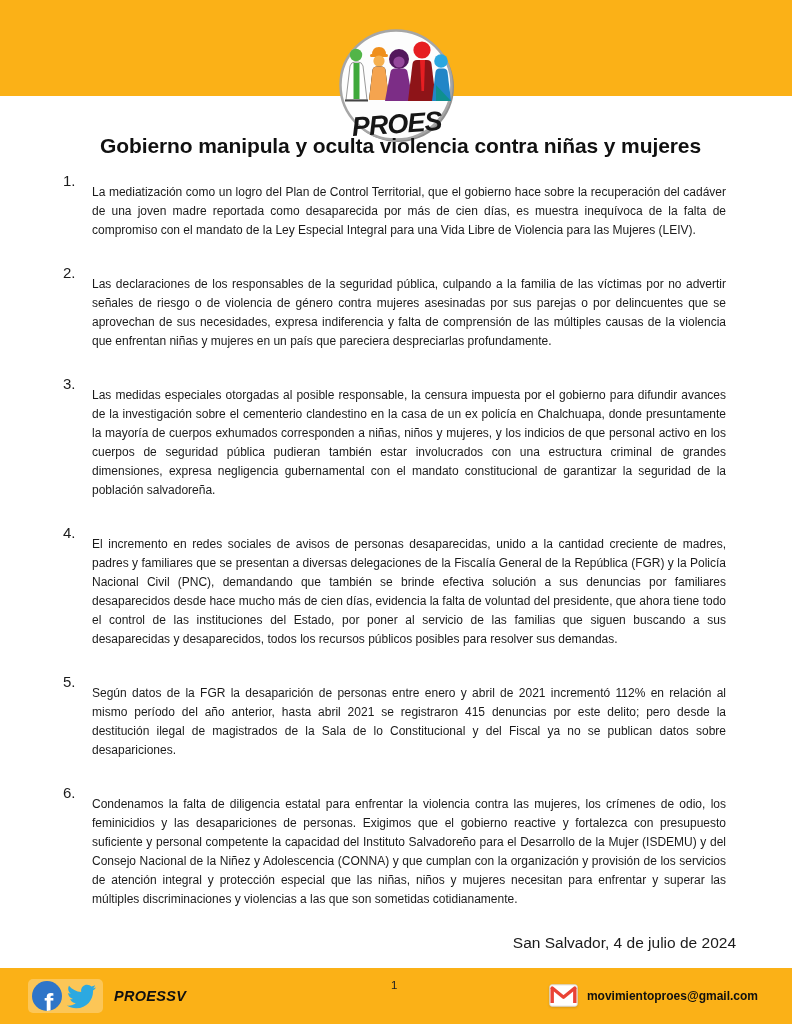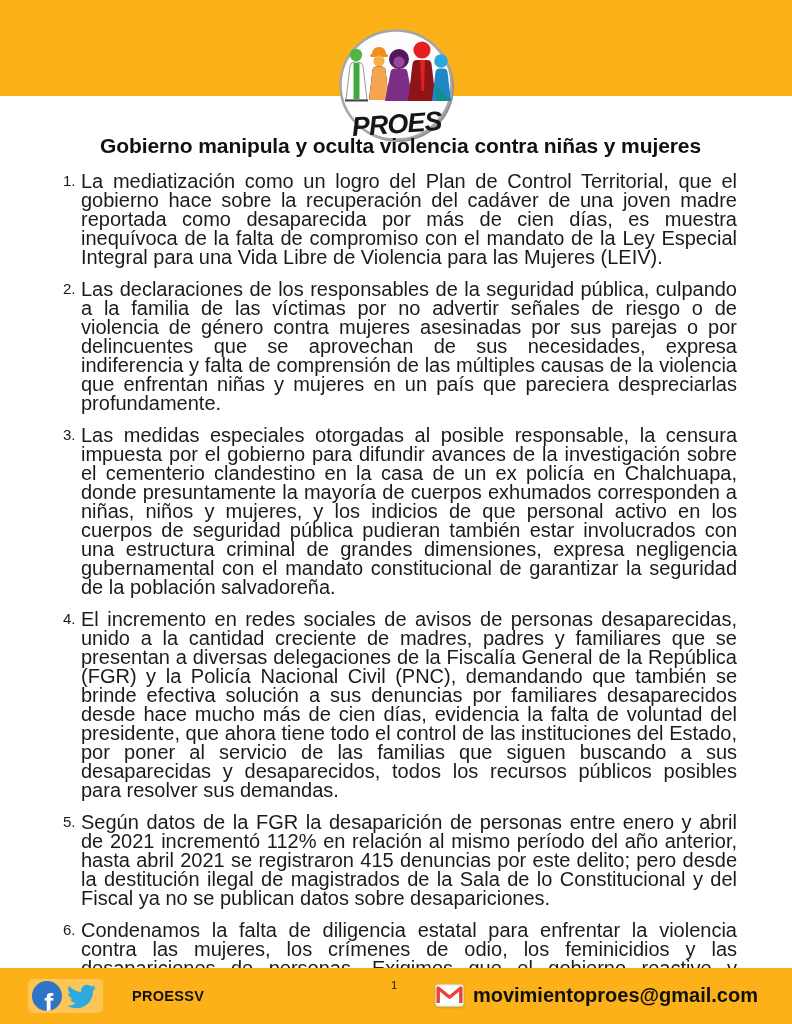--- a/index.html
+++ b/index.html
@@ -15,45 +15,45 @@
   
   .main{position:absolute;top:134px;left:63px;width:675px;}
   h1.title{
     margin:0 0 13px 0;text-align:center;
     font-size:21px;font-weight:bold;letter-spacing:-0.1px;color:#111;
   }
   ol.paras{list-style:none;margin:0;padding:0;}
   ol.paras li{display:flex;margin:0 0 11px 0;}
   .num{flex:0 0 17px;font-size:15px;line-height:19px;}
   .ptext{
-    flex:1;margin:1px;text-align:justify;
-    font-size:20px;line-height:19px;
+    flex:1;margin:12px;text-align:justify;
+    font-size:12px;line-height:19px;
   }
   .dateline{margin:13px 2px 0 0;text-align:right;font-size:15.5px;}
   
   .footband{position:absolute;left:0;bottom:0;width:792px;height:56px;background:#FBB117;}
   .social{position:absolute;left:28px;top:11px;display:flex;align-items:center;}
   .social-chip{
     display:flex;align-items:center;gap:4px;
     background:rgba(255,255,255,0.28);border-radius:5px;padding:2px 6px 2px 4px;
   }
   .fb-circle{
     position:relative;width:30px;height:30px;border-radius:50%;
     background:#2E75C8;overflow:hidden;
   }
   .fb-circle span{
     position:absolute;left:56%;bottom:-7px;transform:translateX(-50%);
     color:#fff;font-size:27px;font-weight:bold;line-height:1;
   }
   .tw-icon{width:31px;height:29px;display:block;}
-  .handle{margin-left:29px;font-size:14.5px;font-weight:bold;color:#101010;letter-spacing:0.3px;}
+  .handle{margin-left:11px;font-size:14.5px;font-weight:bold;color:#101010;letter-spacing:0.3px;font-style:italic;}
   .pagenum{position:absolute;left:391px;top:11px;font-size:11.5px;color:#222;}
   .emailgrp{position:absolute;right:34px;top:16px;display:flex;align-items:center;gap:9px;}
   .gm-icon{width:29px;height:23px;display:block;filter:drop-shadow(0 1px 1px rgba(0,0,0,0.15));}
-  .email{font-size:20px;font-weight:bold;color:#101010;}
+  .email{font-size:12px;font-weight:bold;color:#101010;}
 </style>
 </head>
 <body>
 
 <div class="page">
 
   <div class="topband"></div>
 
   <div class="logo">
     <svg viewBox="0 0 118 113" width="118" height="113">

